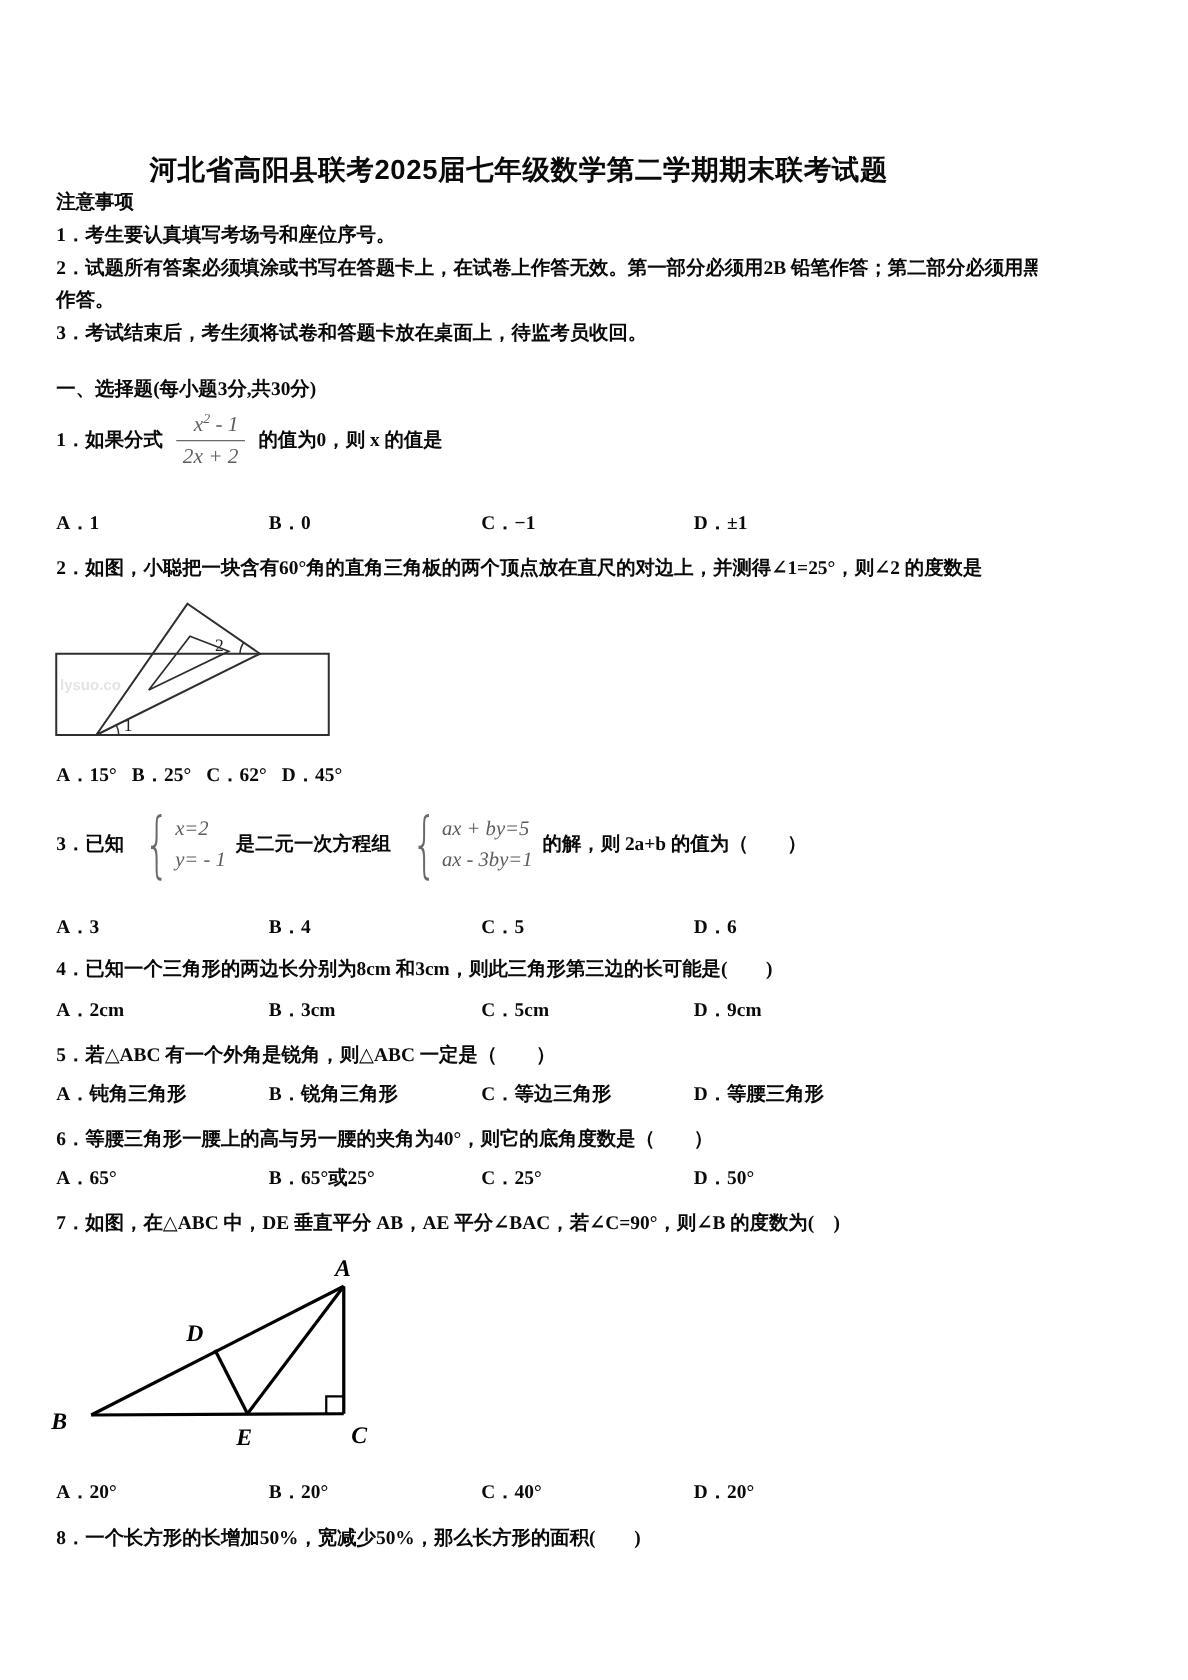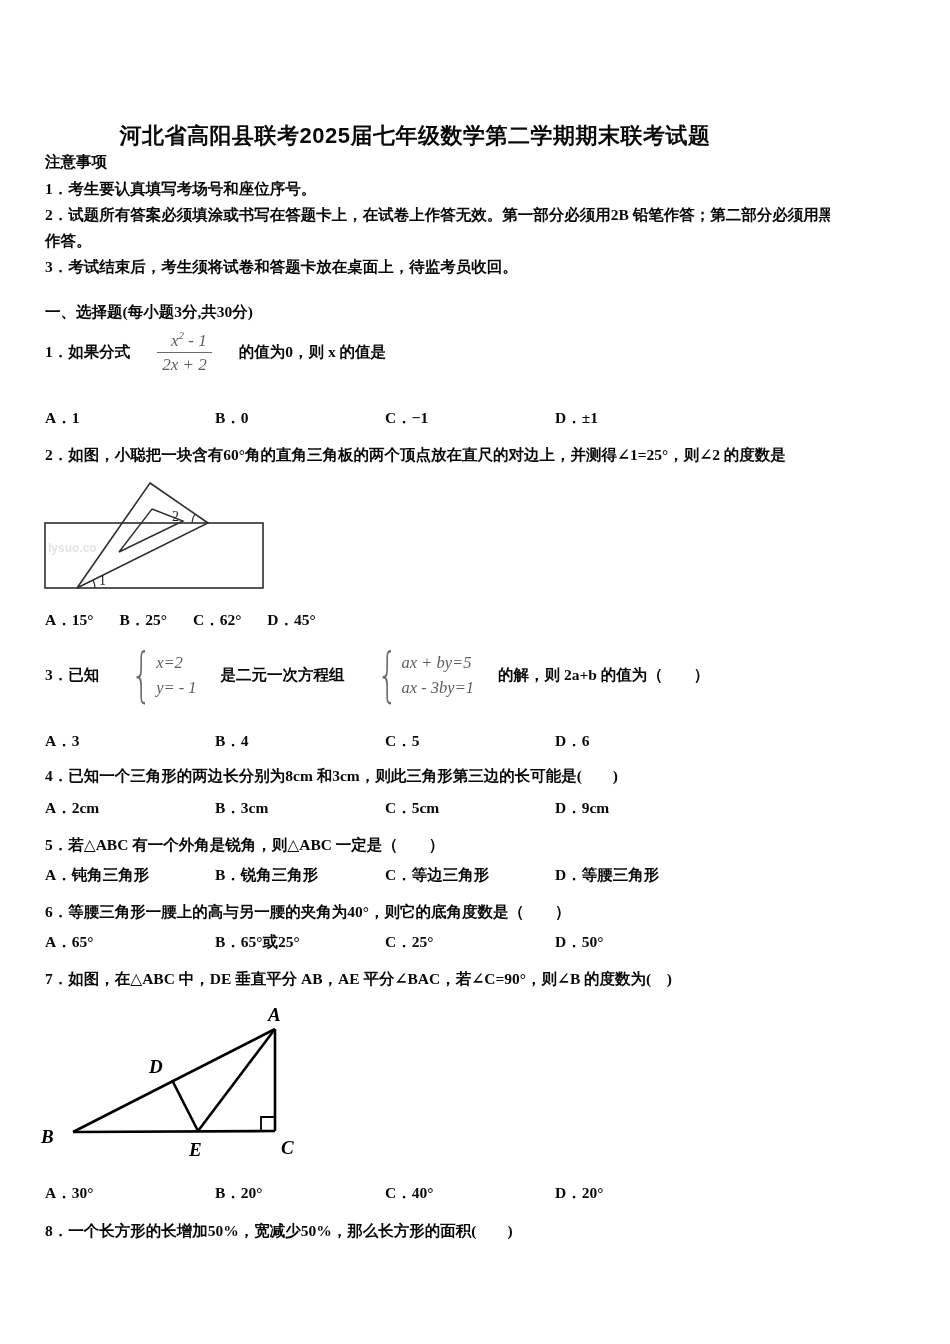--- a/index.html
+++ b/index.html
@@ -14,22 +14,22 @@
     font-family:"Liberation Sans","DejaVu Sans",sans-serif;
   }
   .txt{
     font-size:15.5px;font-weight:700;line-height:26px;
   }
   .wrapblock{width:912px;}
   .opts{
     display:grid;grid-template-columns:170px 170px 170px auto;
     font-size:15.5px;font-weight:700;
   }
-  .opts-inline{display:flex;gap:26px;font-size:15.5px;font-weight:700;}
-  .qrow{display:flex;align-items:center;gap:20px;font-size:15.5px;font-weight:700;}
+  .opts-inline{display:flex;gap:12px;font-size:15.5px;font-weight:700;}
+  .qrow{display:flex;align-items:center;gap:4px;font-size:15.5px;font-weight:700;}
   
   .math{color:#5d5d5d;font-weight:400;font-style:italic;font-family:"Liberation Serif","DejaVu Serif",serif;}
   .frac{display:inline-flex;flex-direction:column;align-items:flex-end;font-size:17px;margin:0 7px;vertical-align:middle;}
   .frac .num{padding:0 5px 2px;}
   .frac .den{border-top:1.4px solid #6a6a6a;padding:2px 5px 0;}
   .frac sup{font-size:11px;font-style:italic;}
   .sys{display:inline-flex;align-items:center;margin:0 4px;}
   .brace{
     font-size:58px;font-weight:300;color:#6a6a6a;line-height:1;font-style:normal;
     transform:scaleX(.55);transform-origin:center;margin-right:-4px;
@@ -155,21 +155,21 @@
     <line x1="275" y1="26" x2="198" y2="128" stroke="#000" stroke-width="2.6"></line>
     <path d="M 261,128 L 261,114 L 275,114" fill="none" stroke="#000" stroke-width="1.8"></path>
     <text class="fig-label" x="268" y="18" font-size="19">A</text>
     <text class="fig-label" x="41" y="140" font-size="19">B</text>
     <text class="fig-label" x="281" y="151" font-size="19">C</text>
     <text class="fig-label" x="149" y="70" font-size="19">D</text>
     <text class="fig-label" x="189" y="153" font-size="19">E</text>
   </svg>
 
   <div class="abs opts" style="top:1183px">
-    <span>A．30°</span>
+    <span>A．20°</span>
     <span>B．20°</span>
     <span>C．40°</span>
     <span>D．20°</span>
   </div>
 
   <div class="abs txt wrapblock" style="top:1218px">8．一个长方形的长增加50%，宽减少50%，那么长方形的面积(　　)</div>
 
 </div>
 
 </body></html>

